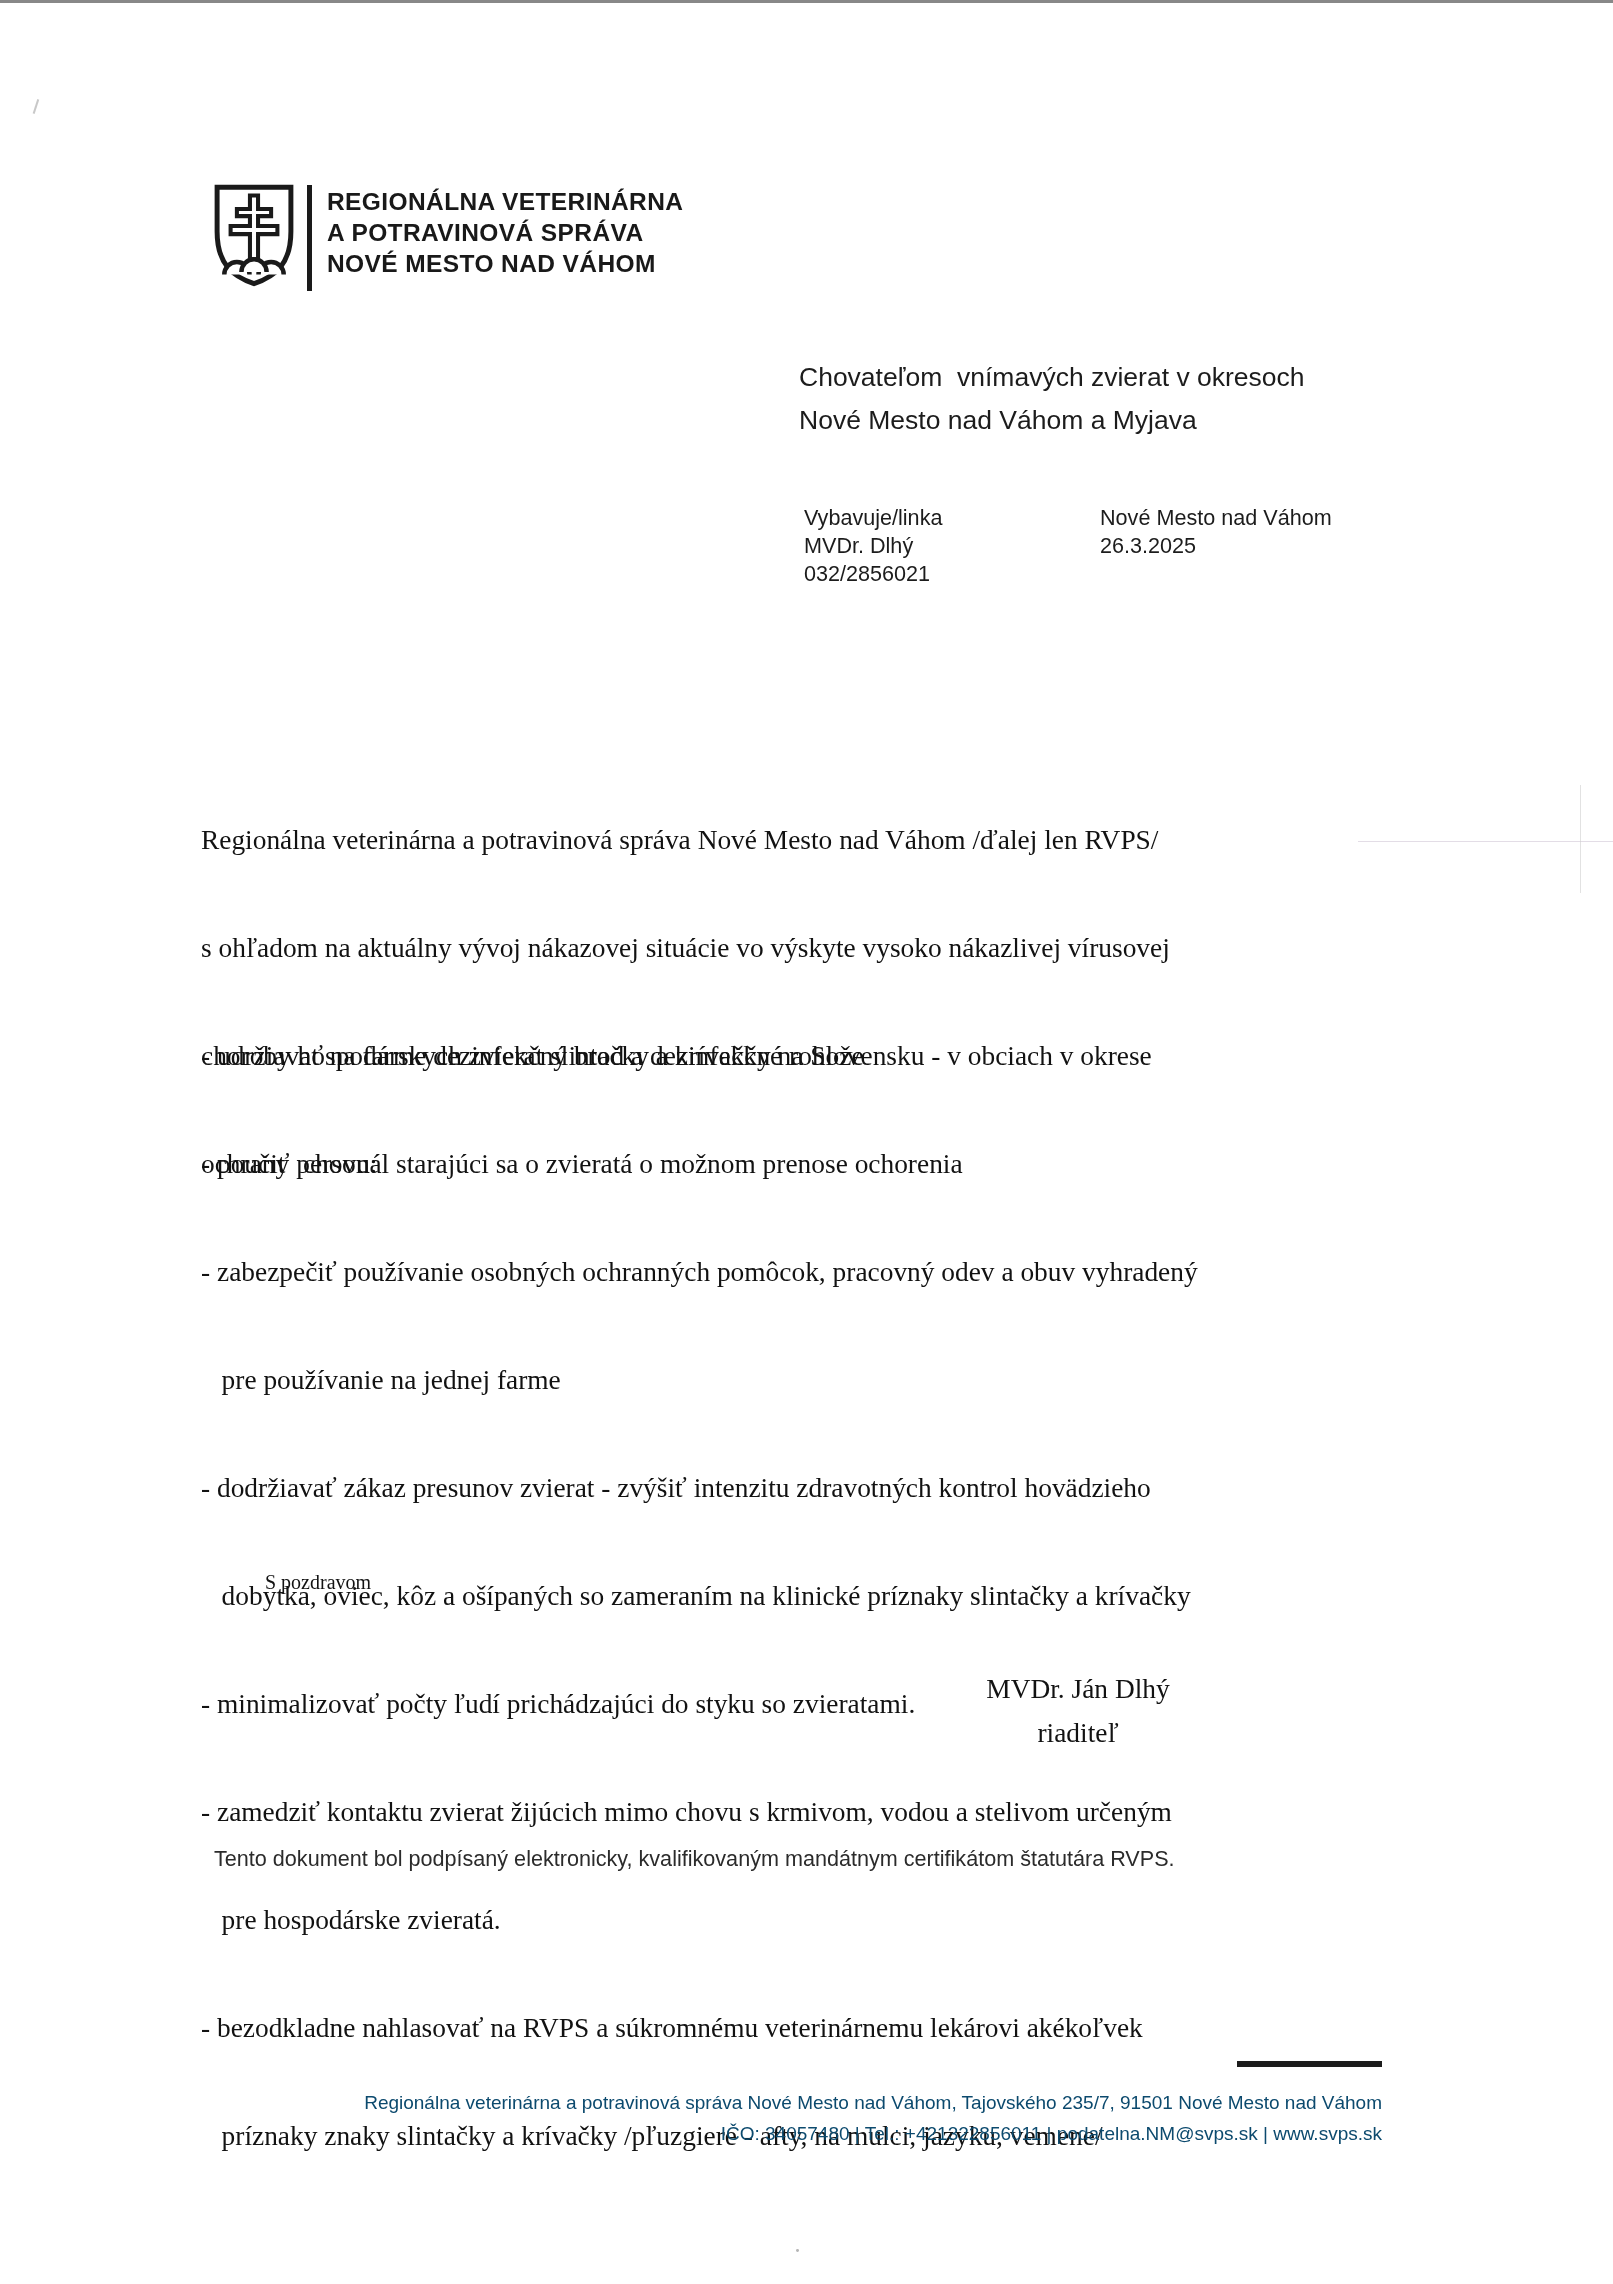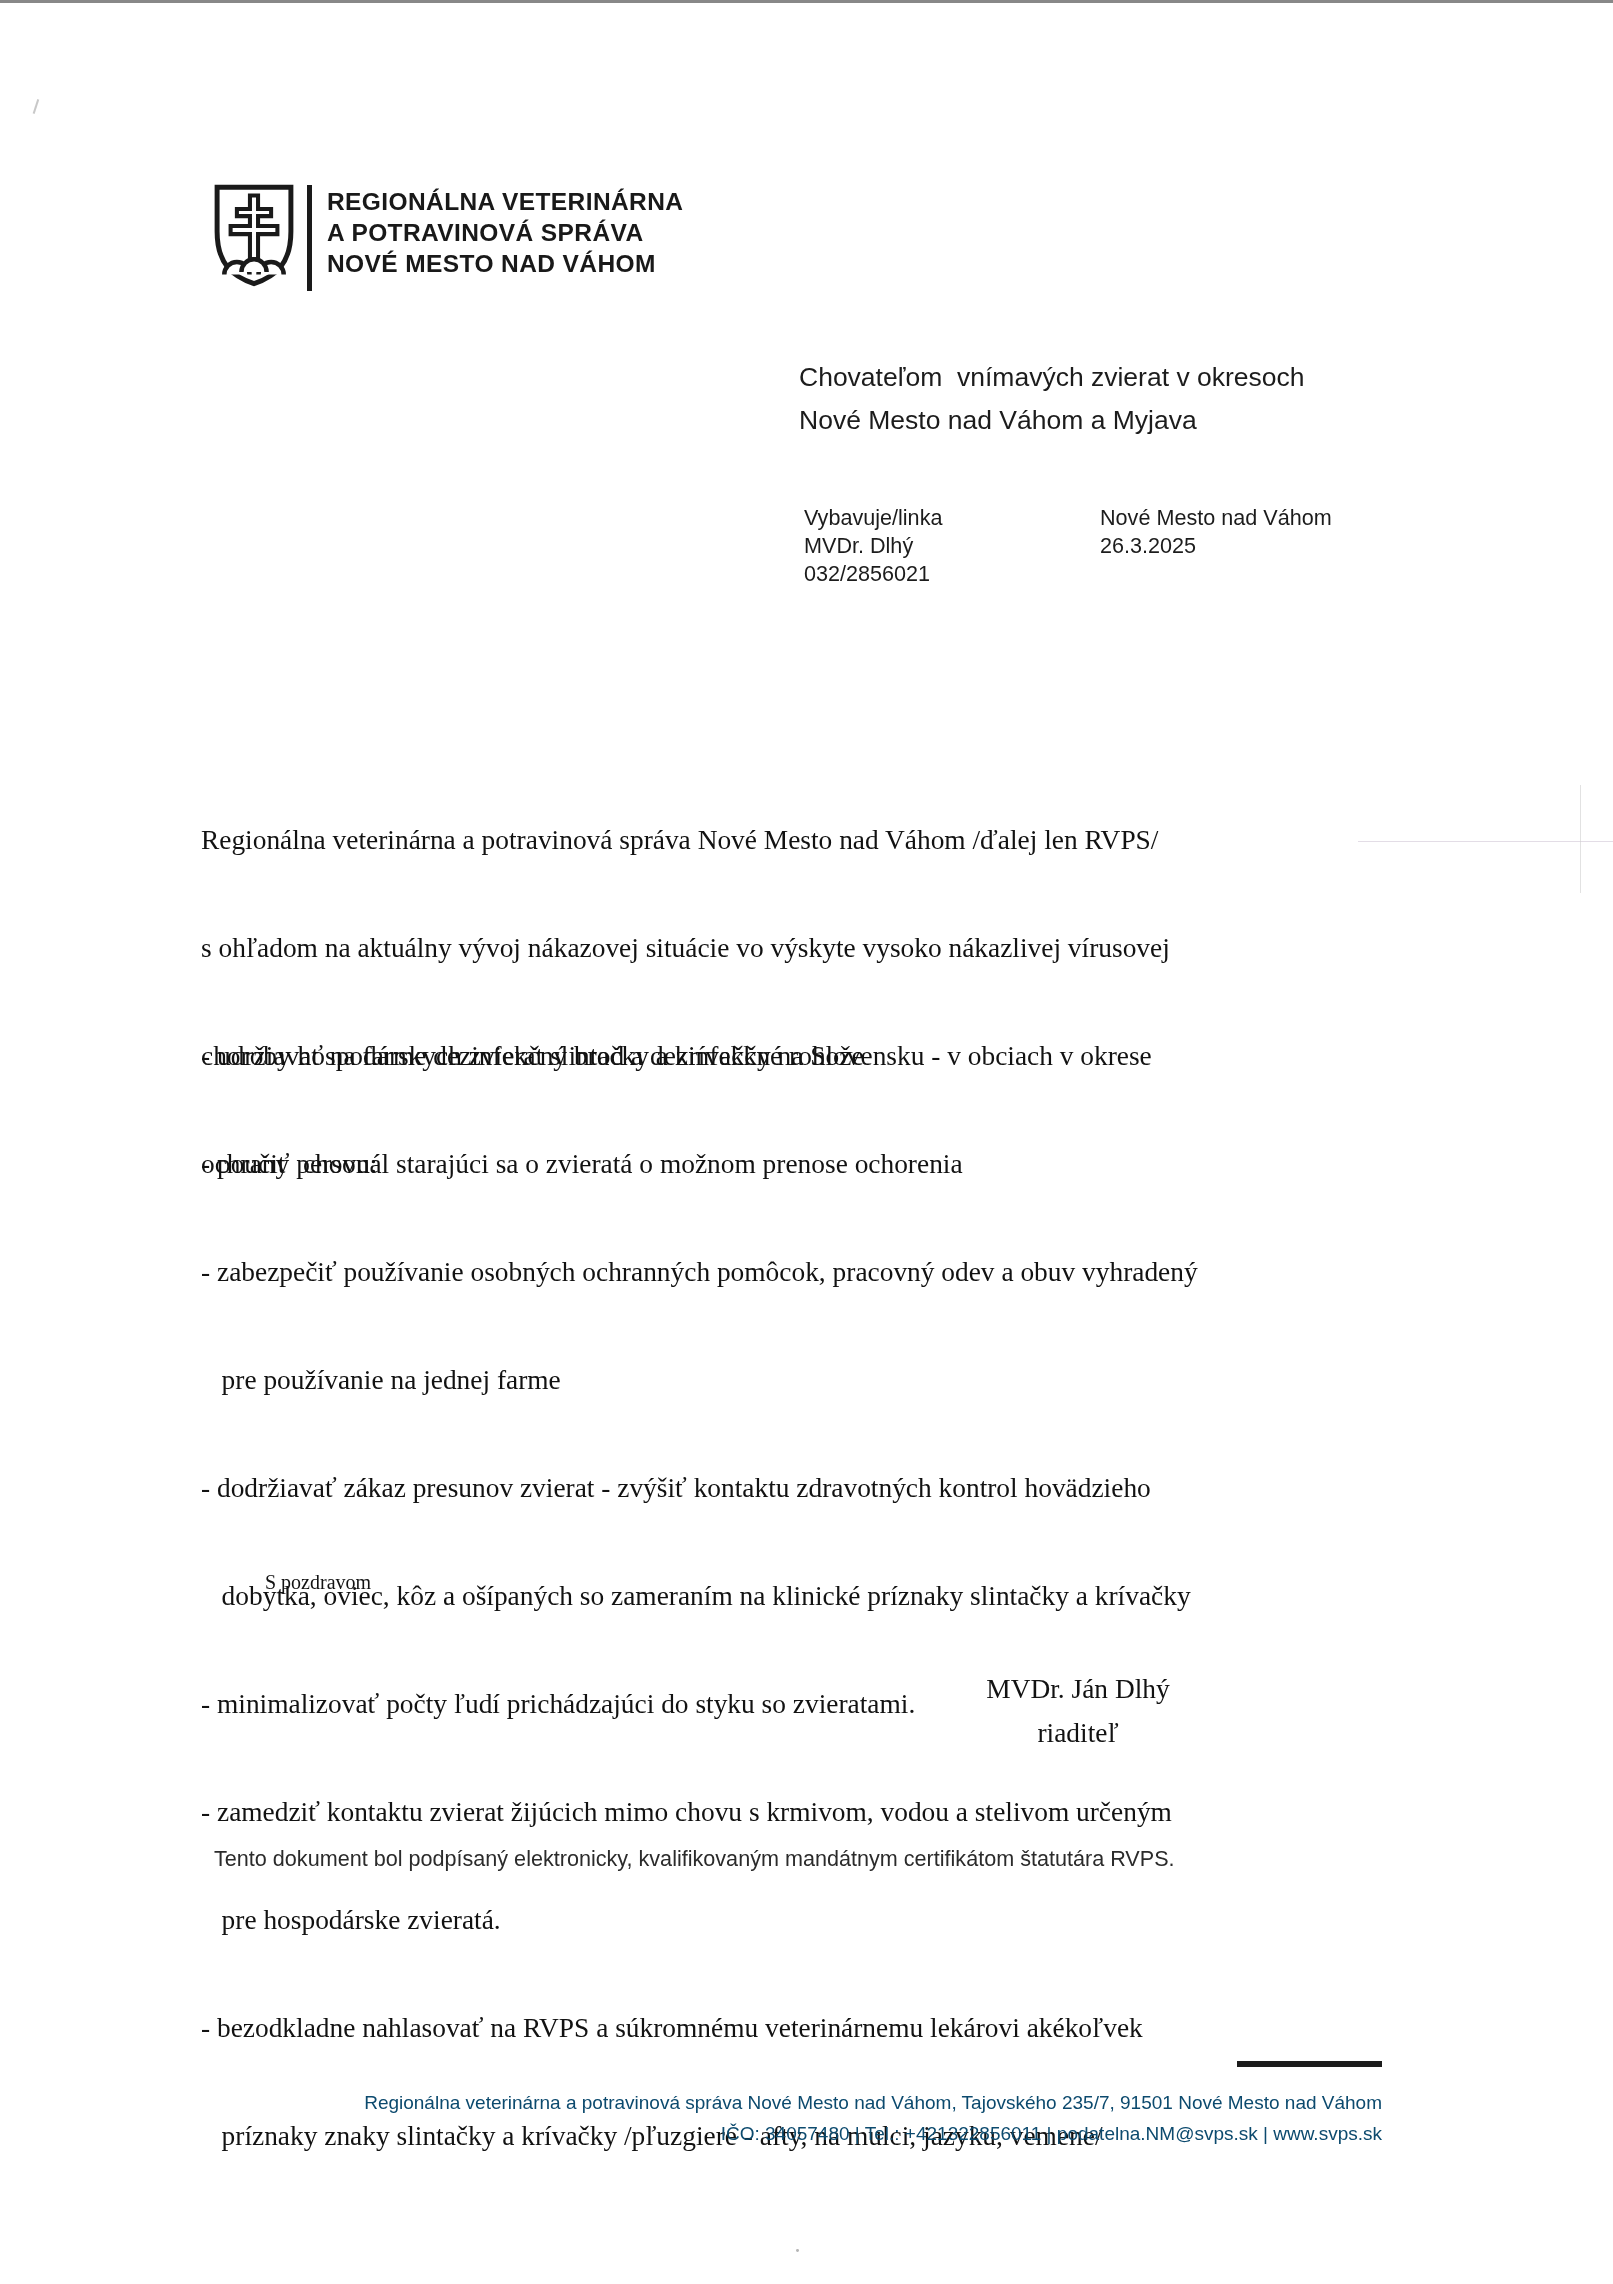--- a/index.html
+++ b/index.html
@@ -110,21 +110,21 @@
     <div>s ohľadom na aktuálny vývoj nákazovej situácie vo výskyte vysoko nákazlivej vírusovej</div>
     <div>choroby hospodárskych zvierat slintačky a krívačky na Slovensku - v obciach v okrese</div>
     <div>ochrany  chovu:</div>
   </div>
 
   <div class="bullets">
     <div>- udržiavať na farme dezinfekčný brod a dezinfekčné rohože</div>
     <div>- poučiť personál starajúci sa o zvieratá o možnom prenose ochorenia</div>
     <div>- zabezpečiť používanie osobných ochranných pomôcok, pracovný odev a obuv vyhradený</div>
     <div class="cont">pre používanie na jednej farme</div>
-    <div>- dodržiavať zákaz presunov zvierat - zvýšiť kontaktu zdravotných kontrol hovädzieho</div>
+    <div>- dodržiavať zákaz presunov zvierat - zvýšiť intenzitu zdravotných kontrol hovädzieho</div>
     <div class="cont">dobytka, oviec, kôz a ošípaných so zameraním na klinické príznaky slintačky a krívačky</div>
     <div>- minimalizovať počty ľudí prichádzajúci do styku so zvieratami.</div>
     <div>- zamedziť kontaktu zvierat žijúcich mimo chovu s krmivom, vodou a stelivom určeným</div>
     <div class="cont">pre hospodárske zvieratá.</div>
     <div>- bezodkladne nahlasovať na RVPS a súkromnému veterinárnemu lekárovi akékoľvek</div>
     <div class="cont">príznaky znaky slintačky a krívačky /pľuzgiere - afty, na mulci, jazyku, vemene/</div>
   </div>
 
   <div class="salutation">S pozdravom</div>
   <div class="signer"><span>MVDr. Ján Dlhý</span><br><span>riaditeľ</span></div>

